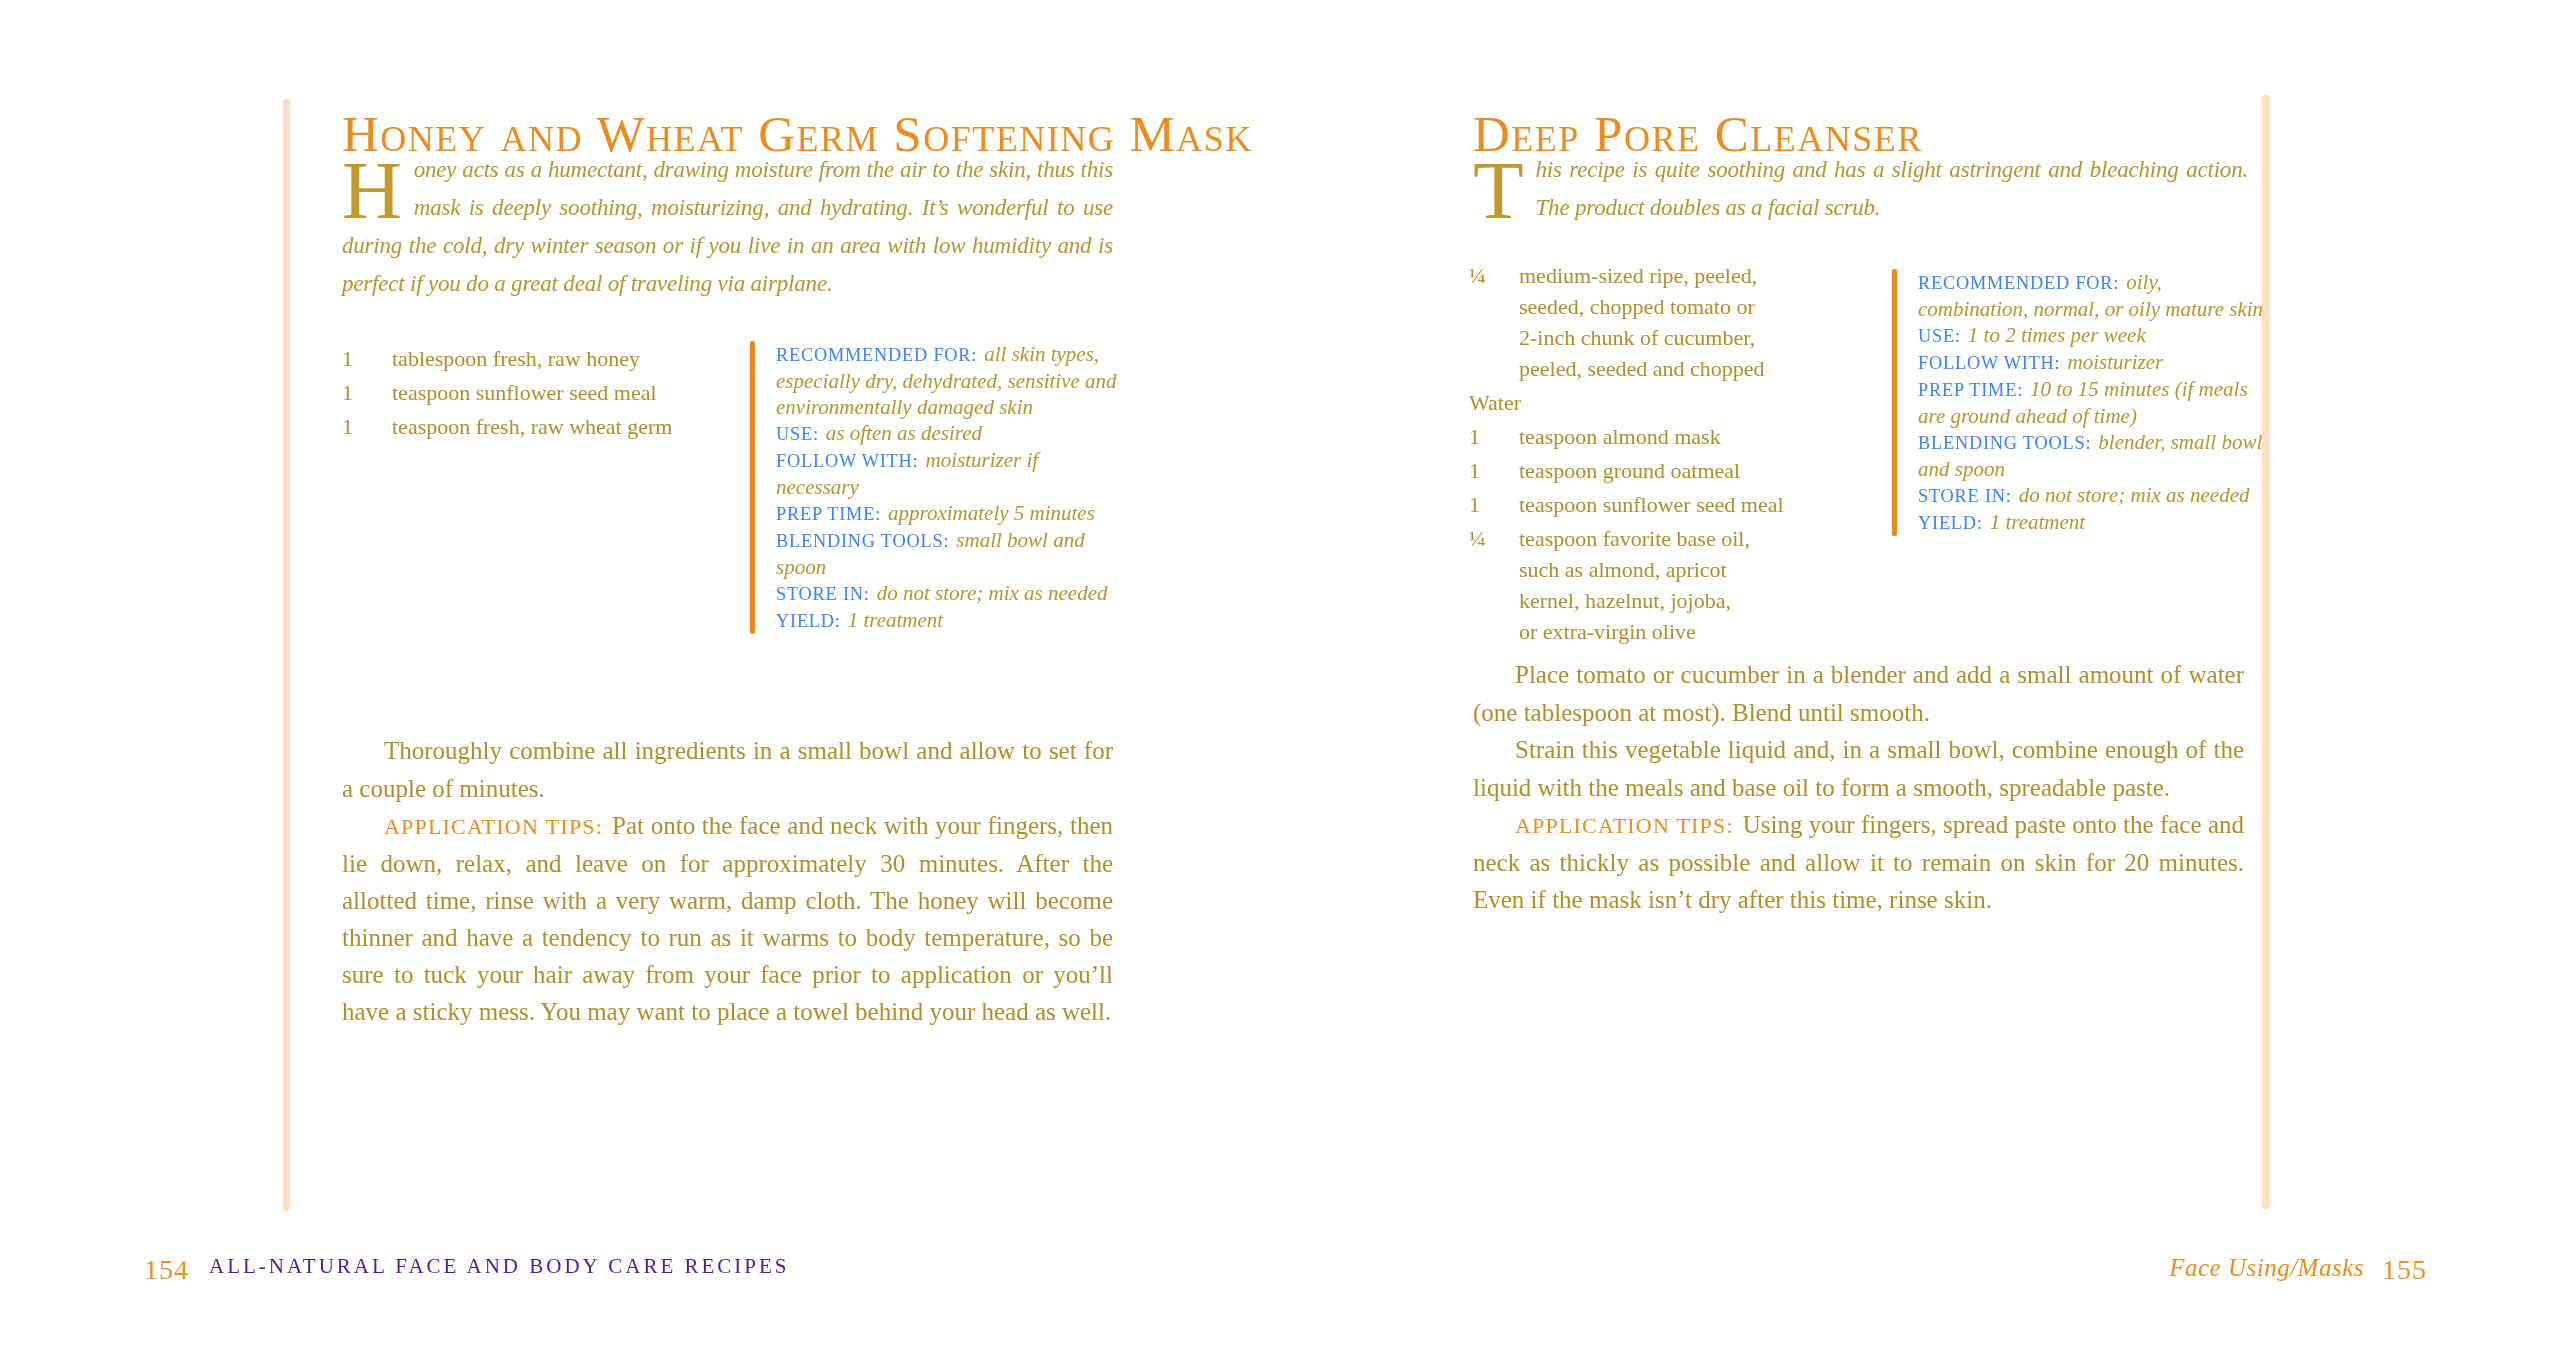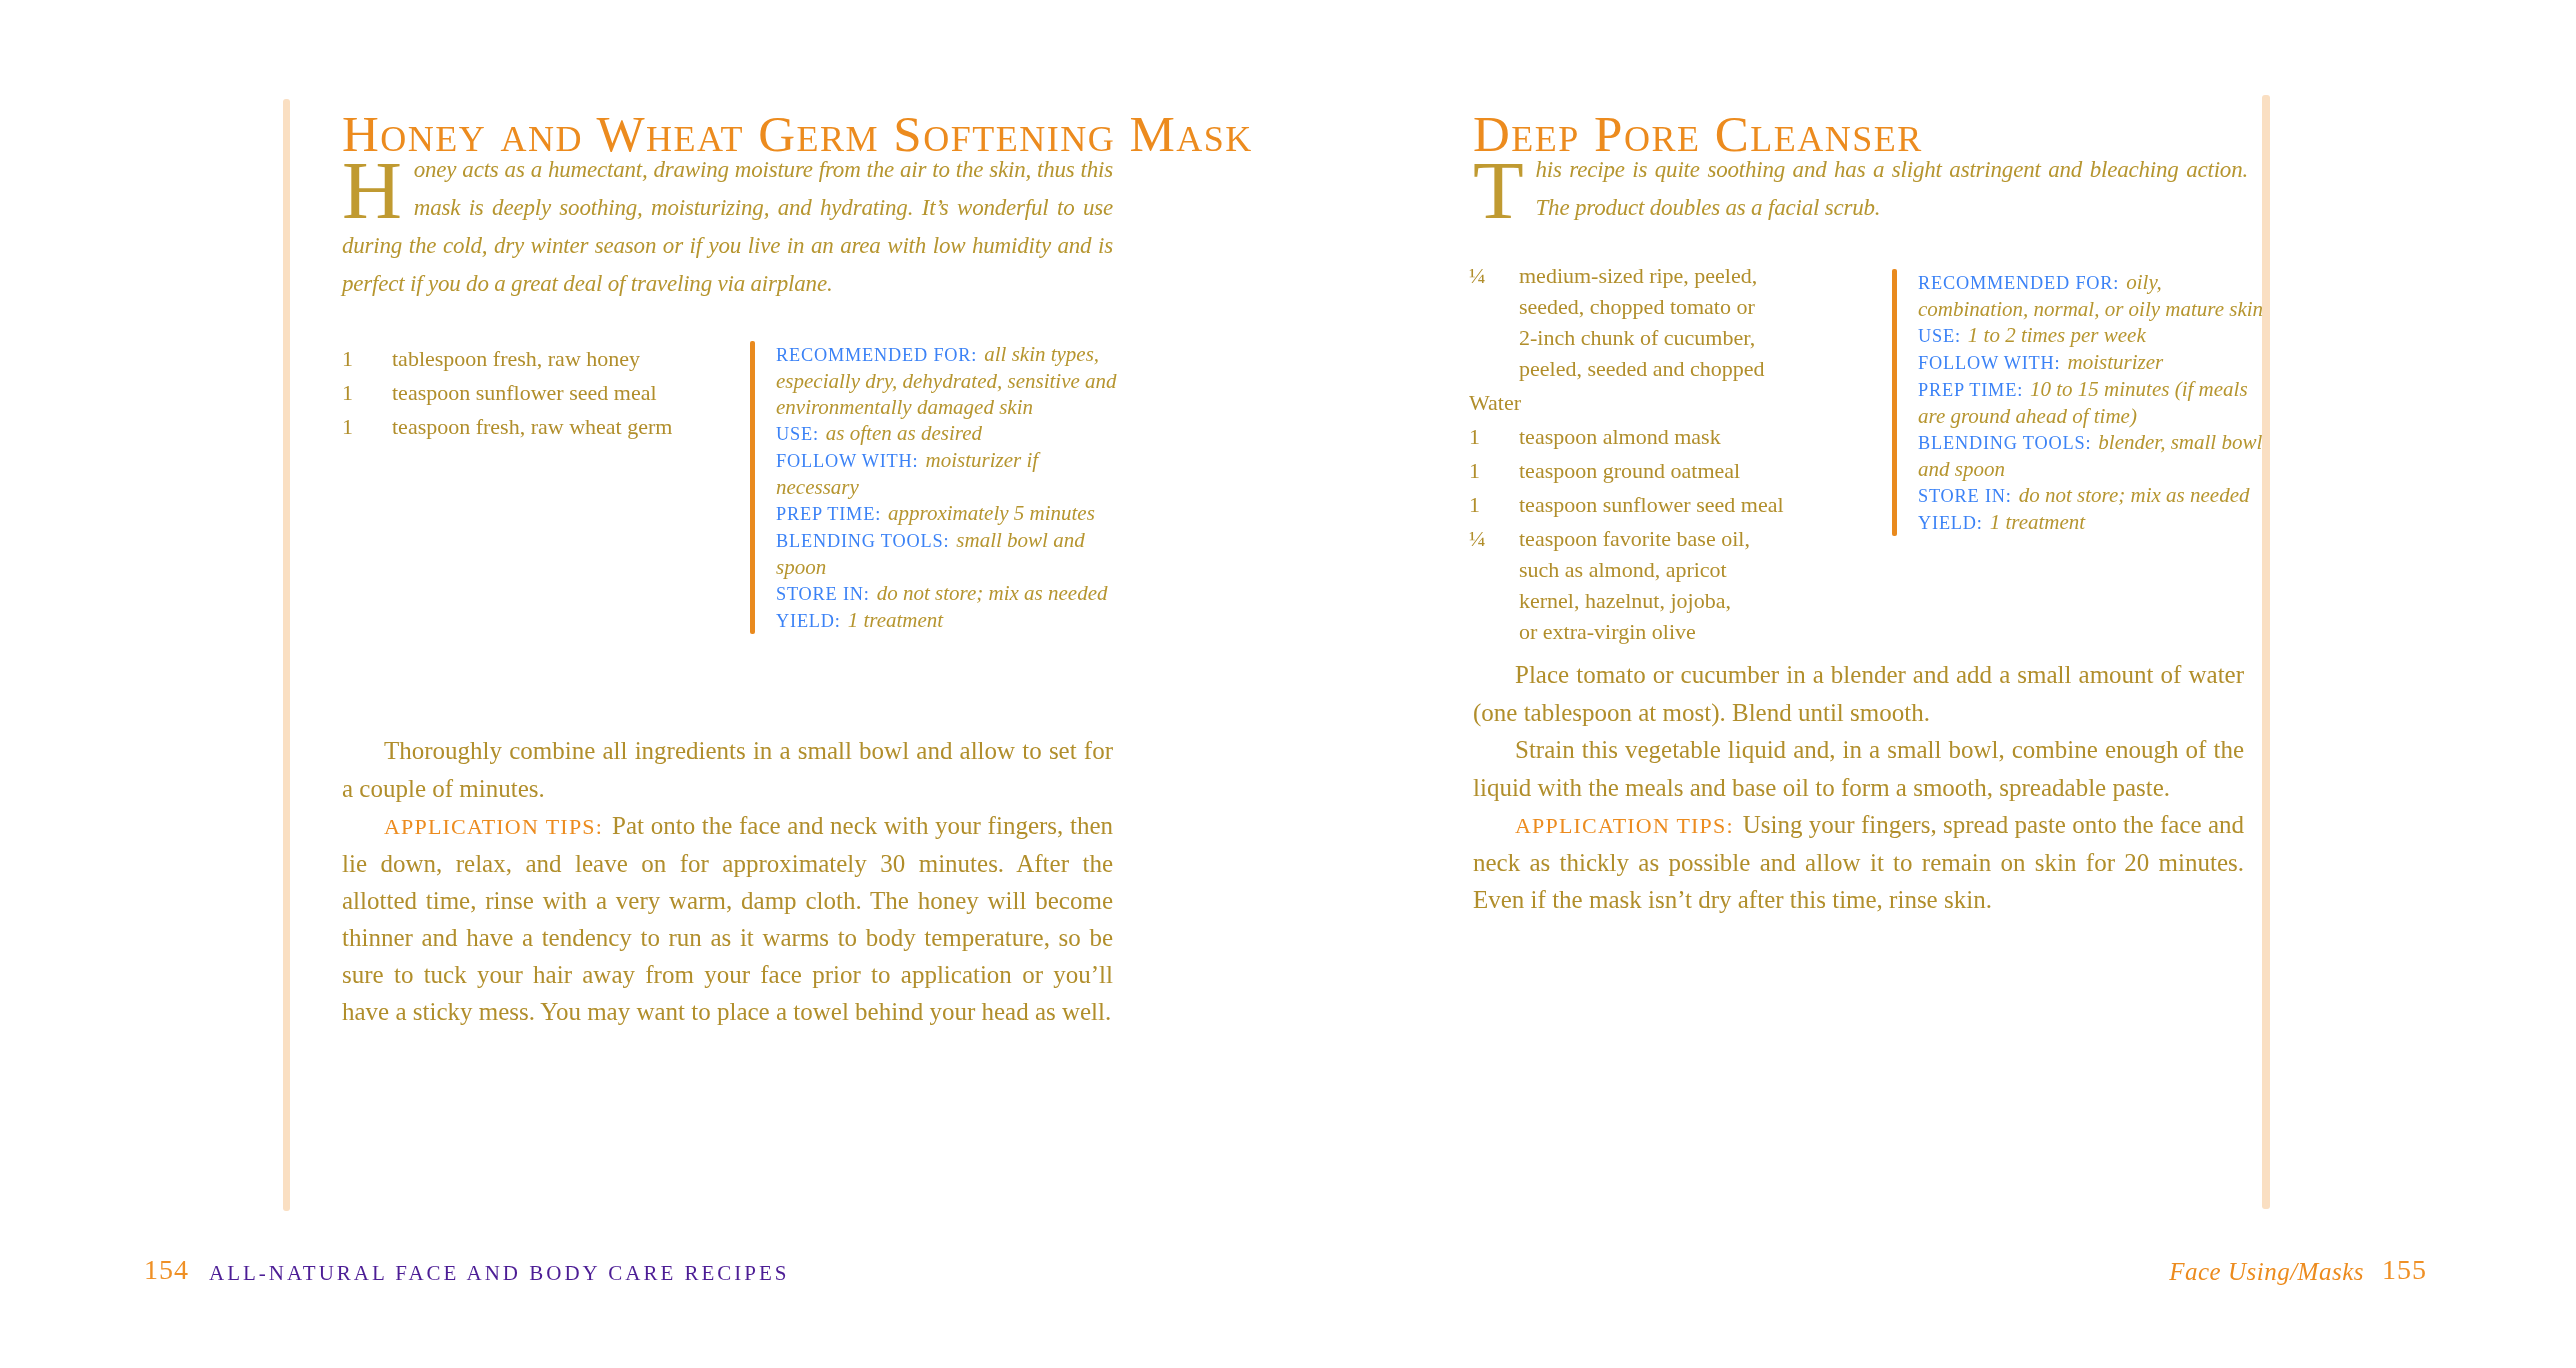--- a/index.html
+++ b/index.html
@@ -47,21 +47,21 @@
 
   
   .body-text{position:absolute;color:#b18e2b;font-size:25px;line-height:37px;}
   .body-text.lp{left:342px;top:688px;width:771px;margin-top:44px;}
   .body-text.rp{left:1473px;top:656px;width:771px;}
   .body-text p{margin:0;text-indent:42px;text-align:justify;}
   .tips-lead{color:#ec8b1e;font-size:22px;letter-spacing:1.2px;}
   .tips-lead:not(:empty){margin-right:9px;}
 
   
-  .footer{position:absolute;top:1254px;display:flex;align-items:flex-end;}
+  .footer{position:absolute;top:1254px;display:flex;align-items:flex-start;}
   .footer.lp{left:144px;}
   .footer.rp{left:2031px;width:396px;justify-content:flex-end;}
   .page-number{color:#ef9025;font-size:28px;letter-spacing:1px;}
   .footer.lp .page-number{margin-right:20px;}
   .footer.rp .page-number{margin-left:18px;}
   .running-text{color:#4c1d95;font-size:21px;letter-spacing:3px;}
   .running-text.italic{color:#ec8b1e;font-style:italic;font-size:25px;letter-spacing:0.5px;}
 </style>
 </head>
 <body>

